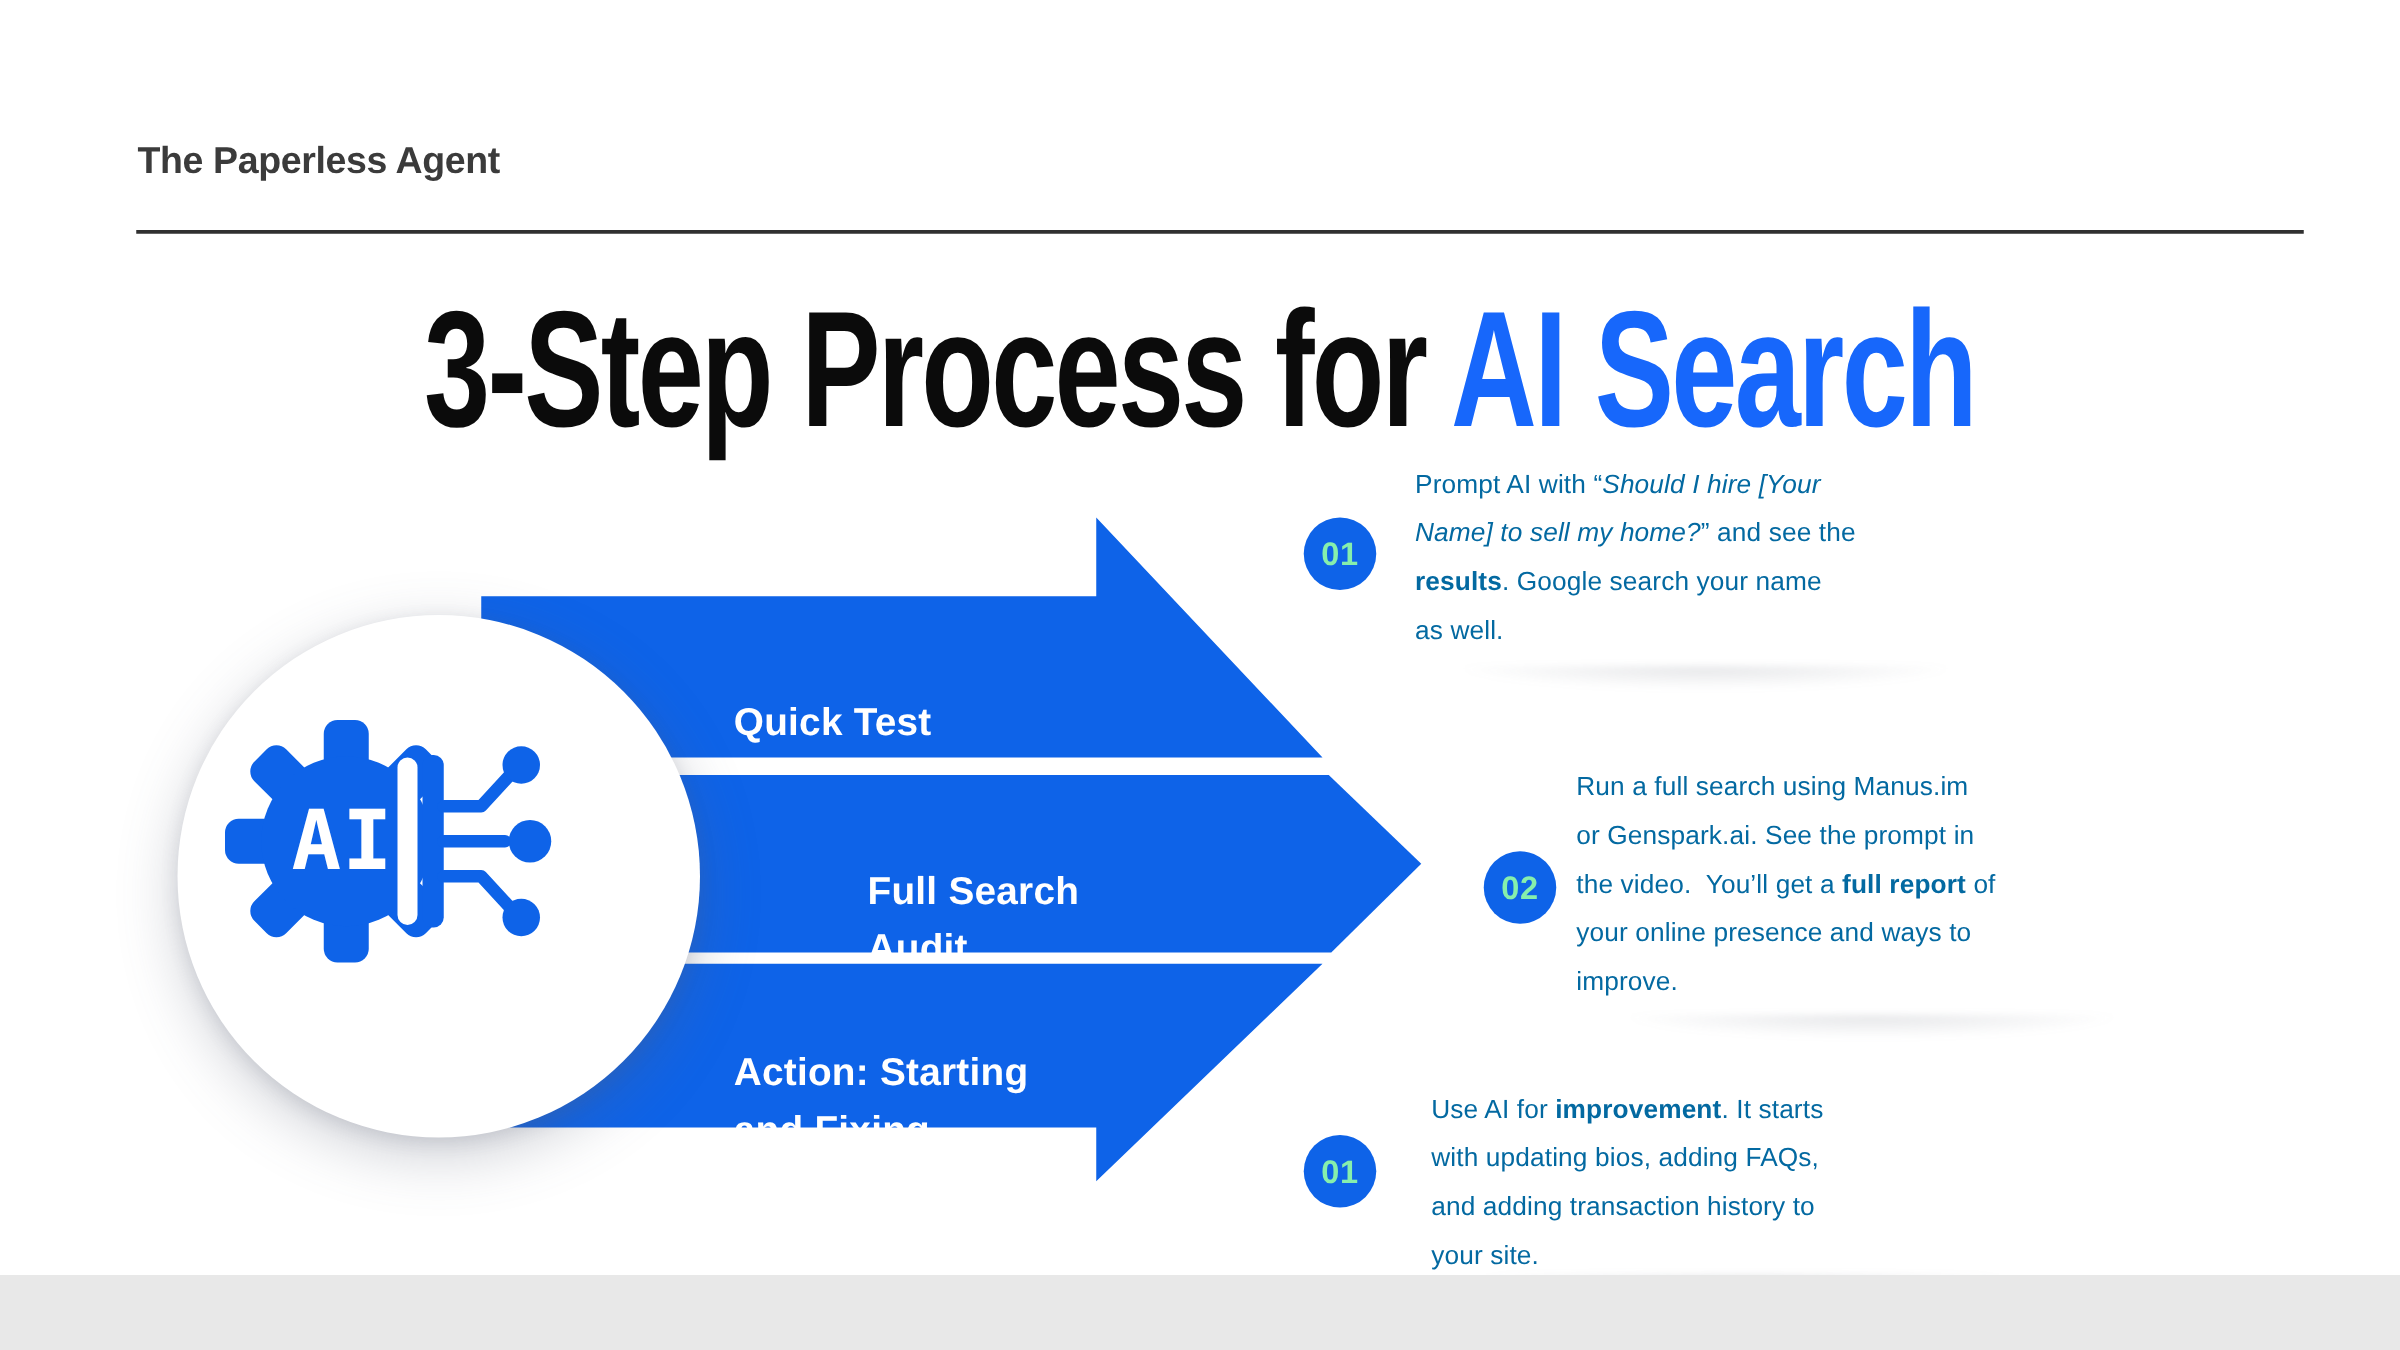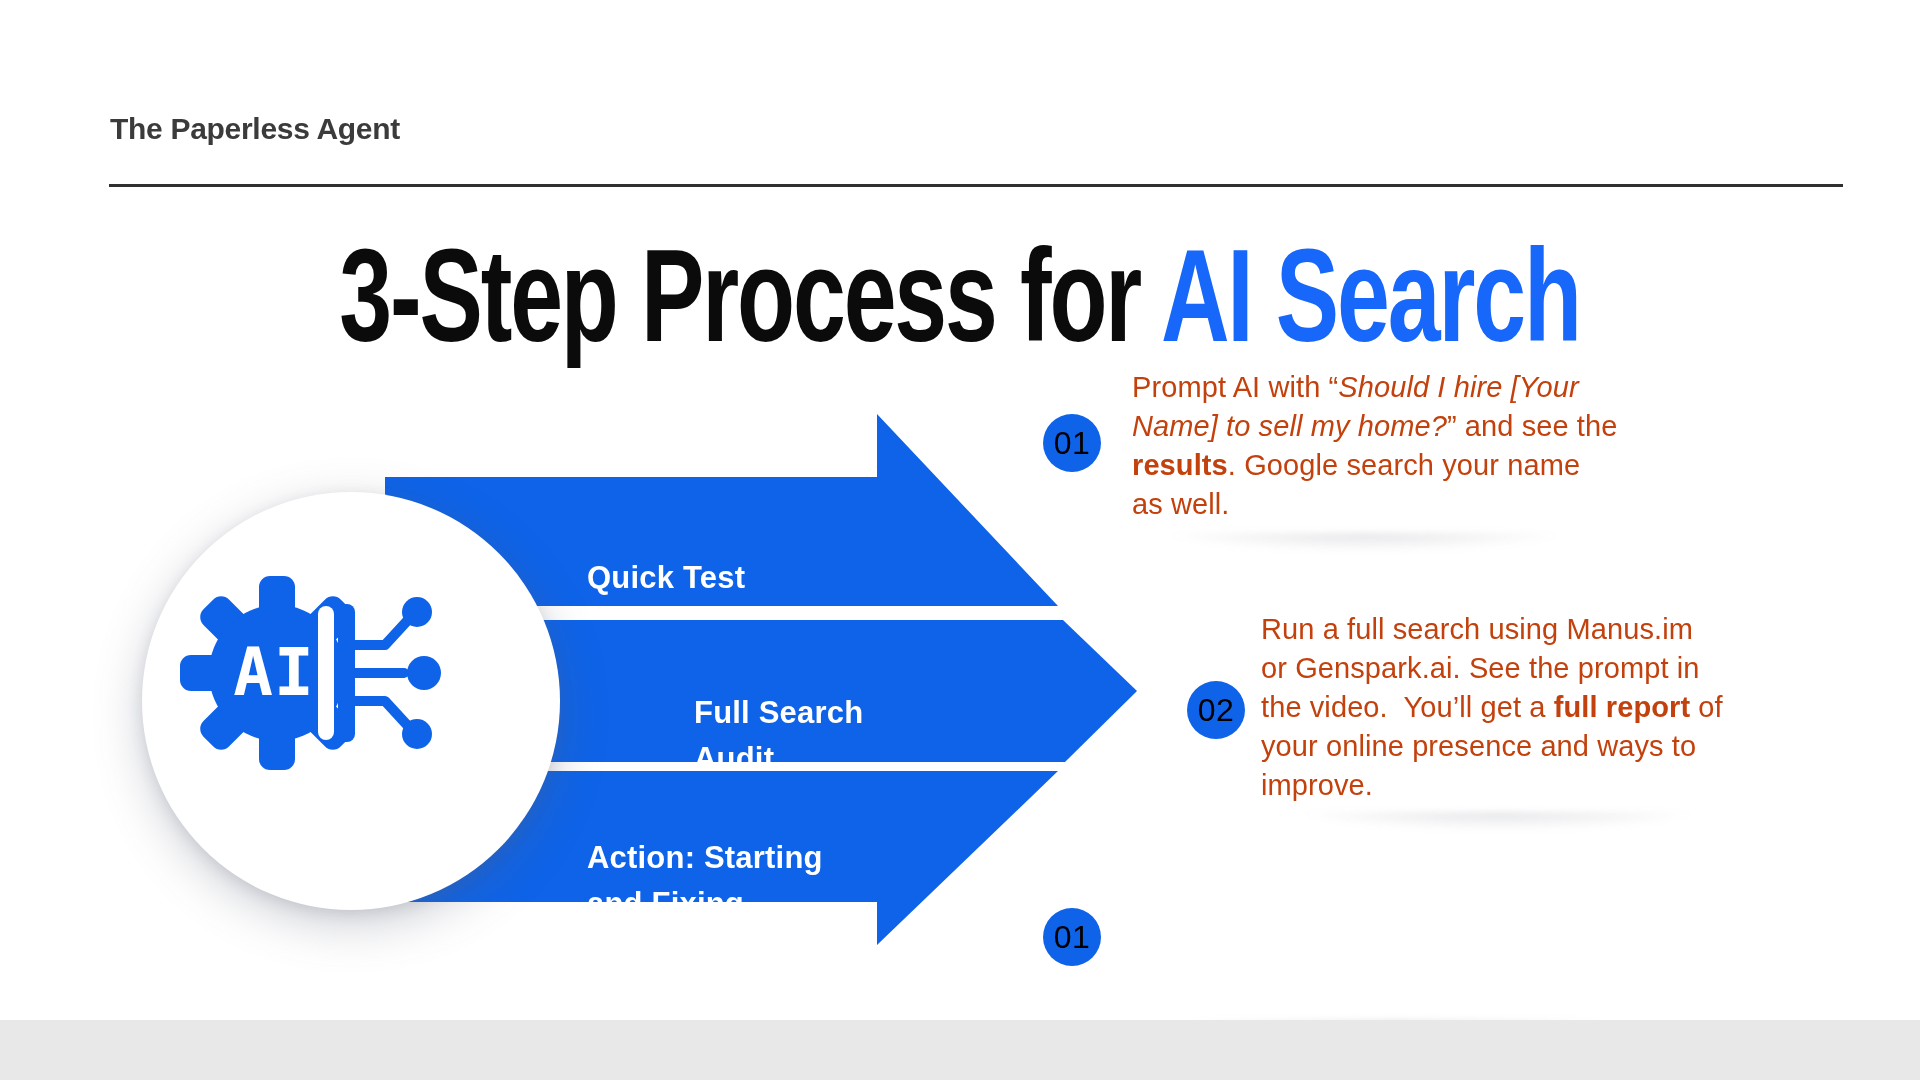--- a/index.html
+++ b/index.html
@@ -36,29 +36,29 @@
   .arrow-label{
     position:absolute;color:#ffffff;font-weight:700;font-size:31px;line-height:46px;
     white-space:pre-line;letter-spacing:0.2px;margin-top:40px;
   }
   .arrow-label.l1{left:587px;top:518px;line-height:40px;}
   .arrow-label.l2{left:694px;top:650px;}
   .arrow-label.l3{left:587px;top:795px;}
   
   .badge{
     position:absolute;width:58px;height:58px;border-radius:50%;background:#0e63e8;
-    color:#000000;font-weight:400;font-size:32px;display:flex;align-items:center;
+    color:#86efac;font-weight:700;font-size:26px;display:flex;align-items:center;
     justify-content:center;letter-spacing:0.5px;
   }
   .badge.b1{left:1043px;top:414px;}
   .badge.b2{left:1187px;top:681px;}
   .badge.b3{left:1043px;top:908px;}
   
   .step-text{
-    position:absolute;width:540px;font-size:29px;line-height:39px;color:#c2410c;
+    position:absolute;width:540px;font-size:21px;line-height:39px;color:#0369a1;
     white-space:pre-wrap;letter-spacing:0.1px;
   }
   .step-text.t1{left:1132px;top:368px;}
   .step-text.t2{left:1261px;top:610px;}
   .step-text.t3{left:1145px;top:868px;}
   .seg-b{font-weight:700;}
   .seg-i{font-style:italic;}
   
   .tshadow{
     position:absolute;height:26px;
@@ -127,18 +127,22 @@
 
   <div class="step-text t1"><span>Prompt AI with “</span><span class="seg-i">Should I hire [Your
 Name] to sell my home?</span><span>” and see the
 </span><span class="seg-b">results</span><span>. Google search your name
 as well.</span></div>
   <div class="step-text t2"><span>Run a full search using Manus.im
 or Genspark.ai. See the prompt in
 the video.  You’ll get a </span><span class="seg-b">full report</span><span> of
 your online presence and ways to
 improve.</span></div>
+  <div class="step-text t3"><span>Use AI for </span><span class="seg-b">improvement</span><span>. It starts
+with updating bios, adding FAQs,
+and adding transaction history to
+your site.</span></div>
 
   <div class="tshadow ts1"></div>
   <div class="tshadow ts2"></div>
   <div class="tshadow ts3"></div>
 
 </div>
 
 </body></html>

